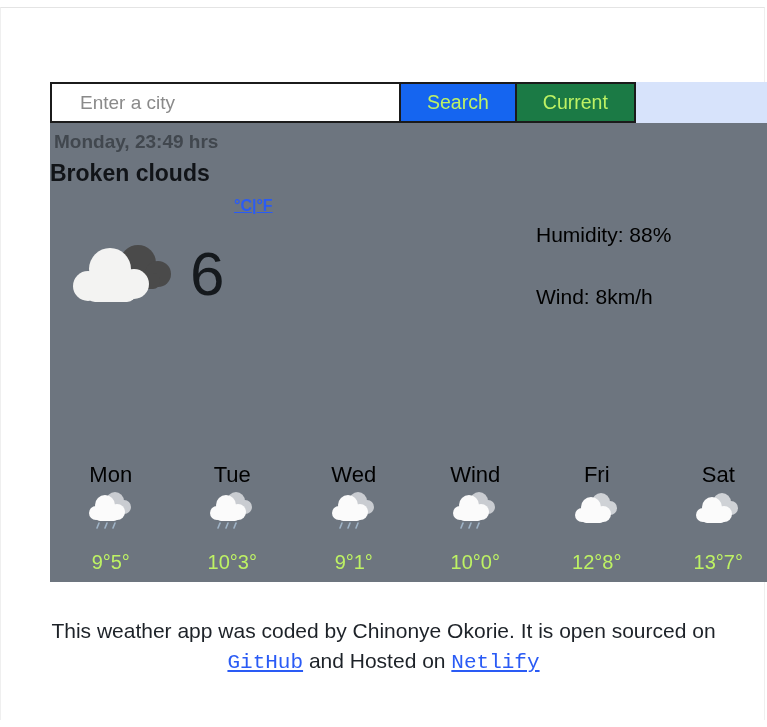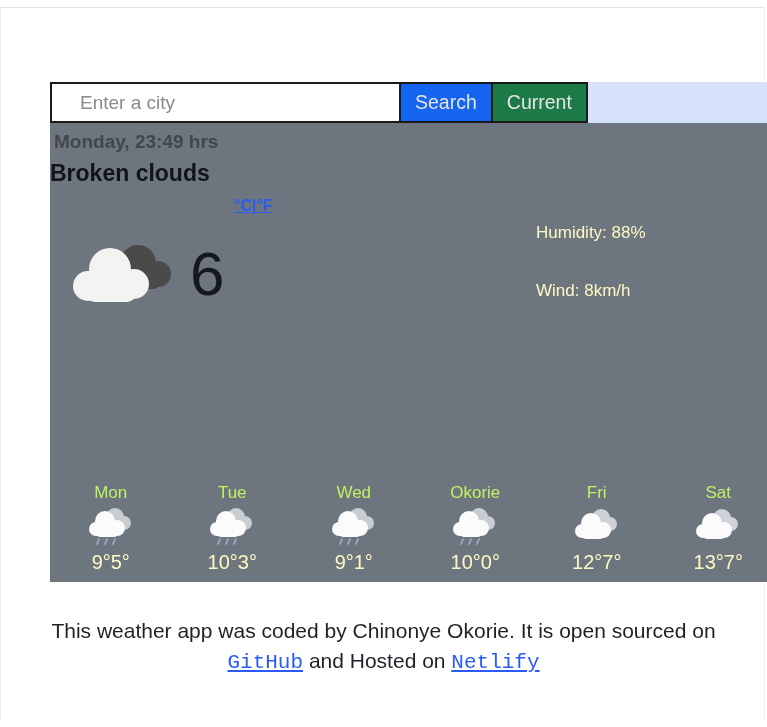--- a/index.html
+++ b/index.html
@@ -55,22 +55,22 @@
     color: #8a8a8a;
     opacity: 1;
   }
   .btn {
     height: 41px;
     box-sizing: border-box;
     border: 2px solid #1b1b1b;
     border-left: none;
     font-family: "Liberation Sans", sans-serif;
     font-size: 19.5px;
-    color: #e5e5e5;
-    padding: 0 14px;
+    color: #bef264;
+    padding: 0 26px;
     cursor: pointer;
     line-height: 1;
   }
   .btn-search { background: #1565f0; }
   .btn-current { background: #1b7a45; }
 
   
   .card {
     background: #6d757f;
     padding: 8px 0 0 0;
@@ -143,52 +143,52 @@
     margin-top: 24px;
     display: block;
     font-weight: 400;
   }
   .stats {
     position: absolute;
     left: 486px;
     top: 16px;
   }
   .stat {
-    font-size: 17px;
-    color: #fef9c3;
+    font-size: 21px;
+    color: #000000;
     margin-bottom: 38px;
   }
 
   
   .forecast {
     display: flex;
     position: absolute;
     left: 0;
     right: 0;
     bottom: 8px;
   }
   .day {
     flex: 1;
     text-align: center;
   }
   .day-name {
-    font-size: 17px;
-    color: #bef264;
+    font-size: 22px;
+    color: #000000;
     line-height: 1.1;
   }
   .day-icon {
     width: 46px;
     height: 42px;
     display: block;
     margin: 2px auto 0 auto;
   }
   .day-temp {
     font-size: 20px;
-    color: #fef9c3;
-    margin-top: 4px;
+    color: #bef264;
+    margin-top: 20px;
   }
 
   
   .footer {
     position: absolute;
     left: 0;
     right: 0;
     top: 616px;
     text-align: center;
     font-size: 21px;
@@ -319,21 +319,21 @@
           <g stroke="#9fb3c6" stroke-width="1.6" stroke-linecap="round">
             <line x1="11" y1="34" x2="9" y2="39"></line>
               <line x1="19" y1="34" x2="17" y2="39"></line>
               <line x1="27" y1="34" x2="25" y2="39"></line>
           </g>
         </svg>
         <div class="day-temp">9°1°</div>
       </div>
 
       <div class="day">
-        <div class="day-name">Okorie</div>
+        <div class="day-name">Wind</div>
         <svg class="day-icon" viewBox="0 0 46 42">
           <g fill="#c9ccd1">
               <circle cx="27" cy="12" r="9"></circle>
               <circle cx="36" cy="18" r="7"></circle>
               <rect x="24" y="13" width="15" height="10" rx="5"></rect>
             </g>
           <g fill="#fbfbfb">
               <circle cx="17" cy="16" r="10"></circle>
               <circle cx="29" cy="23" r="8"></circle>
               <circle cx="8" cy="24" r="7"></circle>
@@ -356,21 +356,21 @@
               <circle cx="36" cy="19" r="7"></circle>
               <rect x="24" y="14" width="15" height="10" rx="5"></rect>
             </g>
           <g fill="#fbfbfb">
               <circle cx="17" cy="18" r="10"></circle>
               <circle cx="29" cy="25" r="8"></circle>
               <circle cx="8" cy="26" r="7"></circle>
               <rect x="7" y="24" width="24" height="10" rx="5"></rect>
             </g>
         </svg>
-        <div class="day-temp">12°7°</div>
+        <div class="day-temp">12°8°</div>
       </div>
 
       <div class="day">
         <div class="day-name">Sat</div>
         <svg class="day-icon" viewBox="0 0 46 42">
           <g fill="#cfd2d6">
               <circle cx="27" cy="13" r="9"></circle>
               <circle cx="36" cy="19" r="7"></circle>
               <rect x="24" y="14" width="15" height="10" rx="5"></rect>
             </g>

